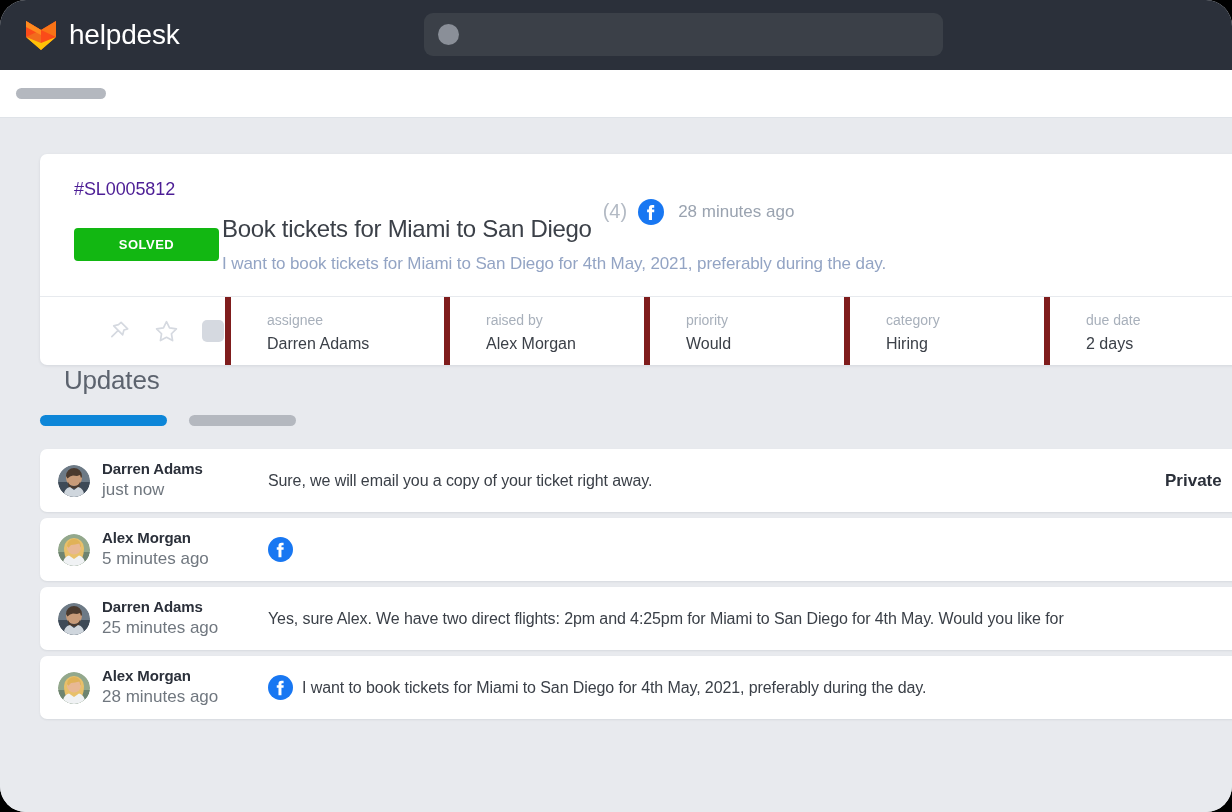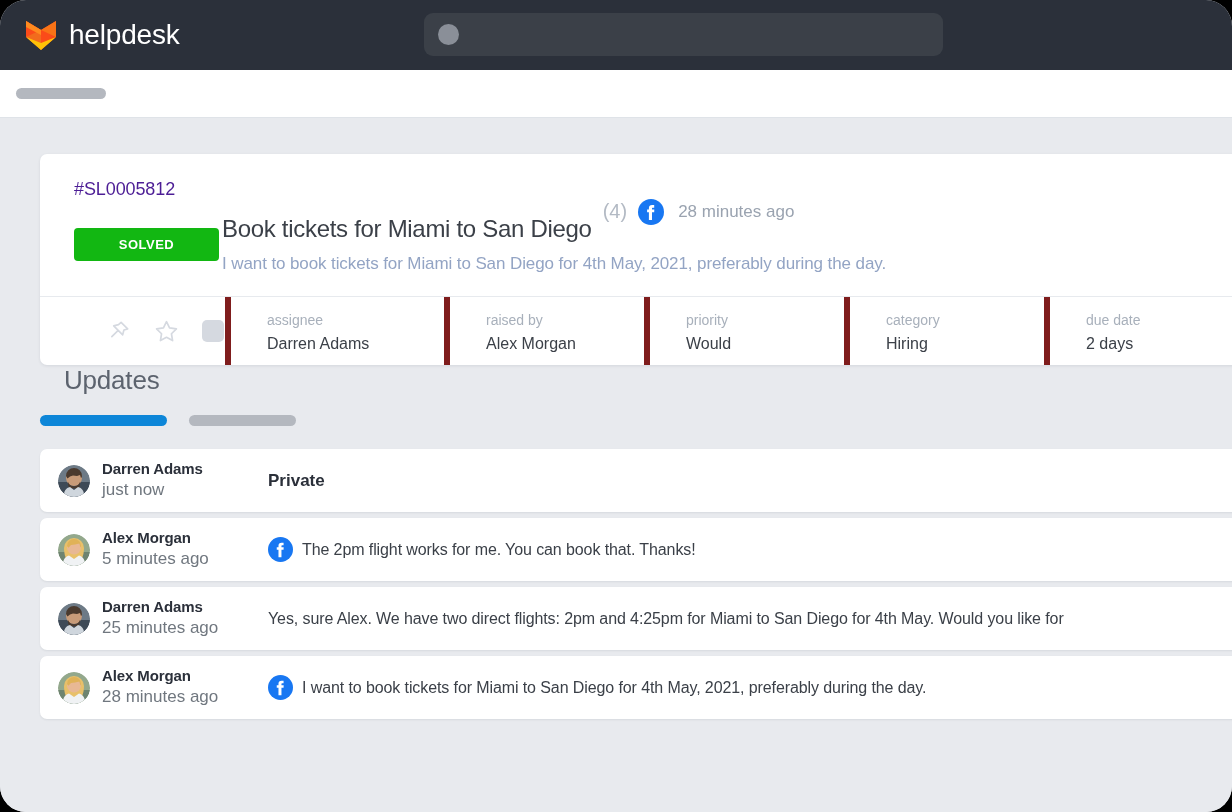--- a/index.html
+++ b/index.html
@@ -445,20 +445,23 @@
               <path d="M8 11a8 8 0 0116 0c0 1.5-1 2-1 2l-1-3-3 1-4-.6-3 1.1-2.5 2z" fill="#4a3a2e"></path>
               <path d="M10 17c1.5 3.4 3.7 4.6 6 4.6s4.5-1.2 6-4.6c.3 2.3-.4 5-1.6 6.2H11.6C10.4 22 9.7 19.3 10 17z" fill="#4a3a2e"></path>
               <path d="M12 22l4 3 4-3c4 1 6 3.6 6.6 10H5.4C6 25.6 8 23 12 22z" fill="#cfd6dd"></path>
             </g>
           </svg>
         </span>
         <div class="msg-person">
           <div class="msg-name">Darren Adams</div>
           <div class="msg-when">just now</div>
         </div>
+        <div class="msg-body">
+          <span class="msg-text">Sure, we will email you a copy of your ticket right away.</span>
+        </div>
         <div class="msg-private">Private</div>
       </div>
 
       <div class="msg-row">
         <span class="avatar">
           <svg width="32" height="32" viewBox="0 0 32 32">
             <defs>
                 <clipPath id="c2">
                   <circle cx="16" cy="16" r="16"></circle>
                 </clipPath>
@@ -477,21 +480,20 @@
           <div class="msg-name">Alex Morgan</div>
           <div class="msg-when">5 minutes ago</div>
         </div>
         <div class="msg-body">
           <span class="fb-icon-sm">
             <svg width="25" height="25" viewBox="0 0 26 26">
               <circle cx="13" cy="13" r="13" fill="#1877f2"></circle>
               <path d="M16.2 13.3h-2.2V21h-3.1v-7.7H9.1v-2.7h1.8V9.1c0-1.9 1.1-3.1 3.2-3.1h2.1v2.7h-1.3c-.7 0-.9.3-.9.9v1h2.3l-.1 2.7z" fill="#ffffff"></path>
             </svg>
           </span>
-          <span class="msg-text">The 2pm flight works for me. You can book that. Thanks!</span>
         </div>
       </div>
 
       <div class="msg-row">
         <span class="avatar">
           <svg width="32" height="32" viewBox="0 0 32 32">
             <defs>
                 <clipPath id="c3">
                   <circle cx="16" cy="16" r="16"></circle>
                 </clipPath>

